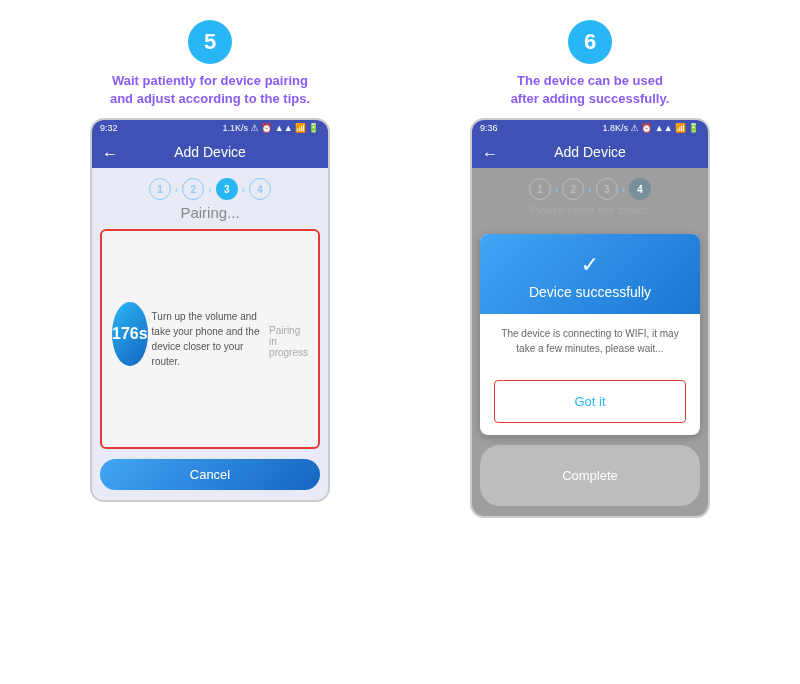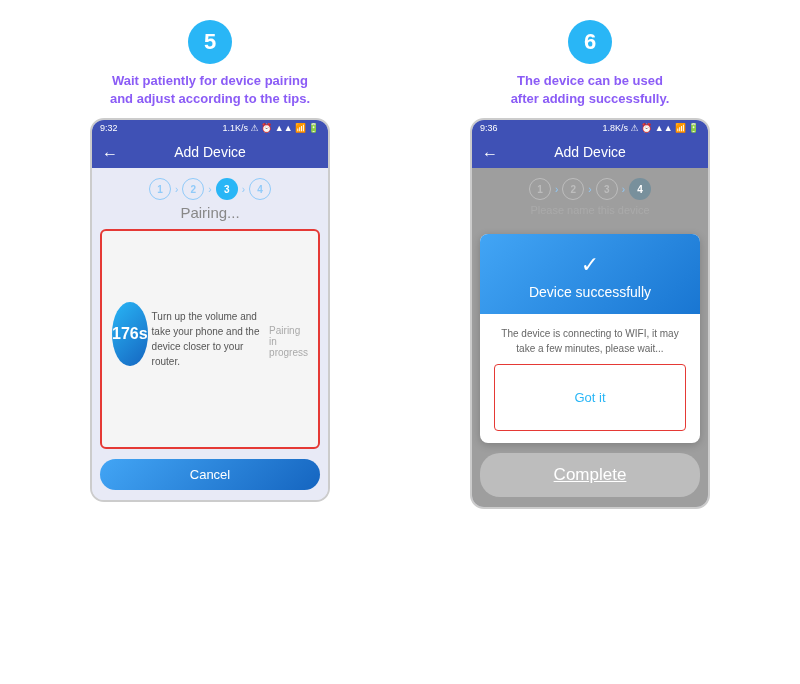--- a/index.html
+++ b/index.html
@@ -251,46 +251,45 @@
 
     .success-card-body {
       padding: 12px 14px;
       text-align: center;
     }
 
     .success-desc {
       font-size: 10px;
       color: #666;
       line-height: 1.5;
-      margin-bottom: 8px;
+      margin-bottom: 24px;
     }
 
     .got-it-btn {
       border: 1.5px solid #e53935;
       background: #fff;
       color: #29b6f6;
       border-radius: 4px;
-      padding: 25px 0;
+      padding: 13px 0;
       font-size: 13px;
       width: 100%;
       cursor: pointer;
       text-align: center;
     }
 
     .complete-btn {
       margin-top: 10px;
       width: 100%;
       background: #bdbdbd;
       color: #fff;
       border: none;
       border-radius: 20px;
-      padding: 12px 0;
-      font-size: 17px;
-      text-align: center;
-      text-decoration: underline;
+      padding: 23px 0;
+      font-size: 13px;
+      text-align: center;
     }
   </style>
 </head>
 <body>
 
 <div class="panel">
   <div class="step-circle">
     <span>5</span>
   </div>
   <div class="step-description">Wait patiently for device pairing<br>and adjust according to the tips.</div>

